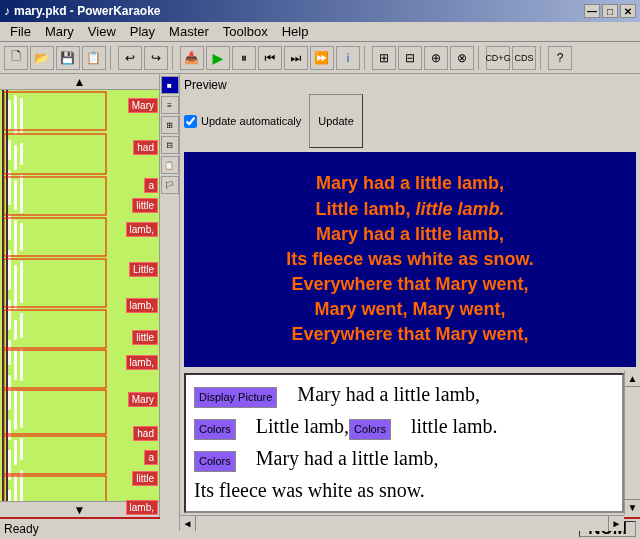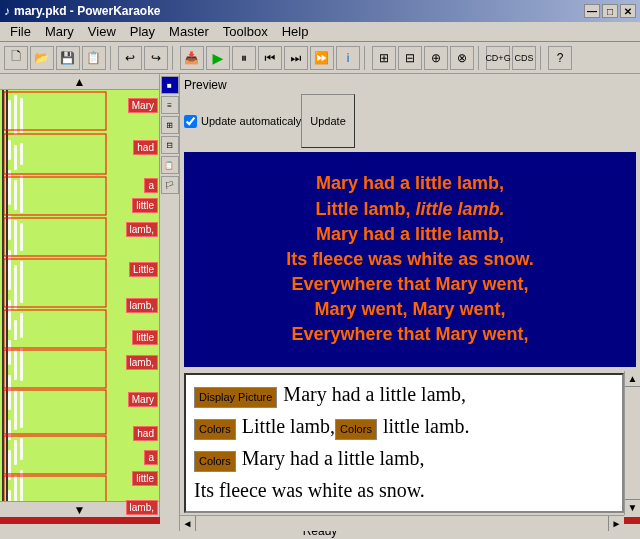--- a/index.html
+++ b/index.html
@@ -102,20 +102,21 @@
     
     #preview-area {
       background: #d4d0c8;
       padding: 4px;
       display: flex;
       flex-direction: column;
     }
     #preview-controls {
       display: flex;
       align-items: center;
+      gap: 8px;
       margin-bottom: 4px;
     }
     #preview-display {
       background: #000080;
       width: 100%;
       height: 215px;
       display: flex;
       align-items: center;
       justify-content: center;
       padding: 8px;
@@ -140,25 +141,25 @@
       overflow-x: auto;
       padding: 4px;
       font-size: 20px;
       font-family: 'Times New Roman', serif;
       line-height: 1.6;
       position: relative;
     }
     .text-line { display: flex; flex-wrap: wrap; align-items: baseline; margin-bottom: 2px; }
     .tag-badge {
       display: inline-block;
-      background: #a16207;
+      background: #8b5cf6;
       border: 1px solid #888;
       font-size: 11px;
       padding: 1px 4px;
-      margin-right: 6px;
+      margin-right: 20px;
       vertical-align: middle;
       font-family: Arial, sans-serif;
     }
     .text-content { display: inline; }
 
     
     #h-scrollbar {
       height: 16px;
       background: #d4d0c8;
       border-top: 1px solid #999;
@@ -183,26 +184,25 @@
       border: 1px solid #999;
       display: flex; align-items: center; justify-content: center;
       cursor: pointer;
       font-size: 10px;
     }
 
     
     #status-bar {
       height: 22px;
       background: #d4d0c8;
-      border-top: 7px solid #b91c1c;
+      border-top: 2px solid #b91c1c;
       display: flex;
       align-items: center;
       padding: 0 4px;
       gap: 4px;
-      flex-direction: column;
     }
     #status-right {
       border: 1px inset #888;
       padding: 0 8px;
       font-size: 17px;
       height: 16px;
       display: flex; align-items: center; font-weight: bold;
     }
 
     .update-btn {

